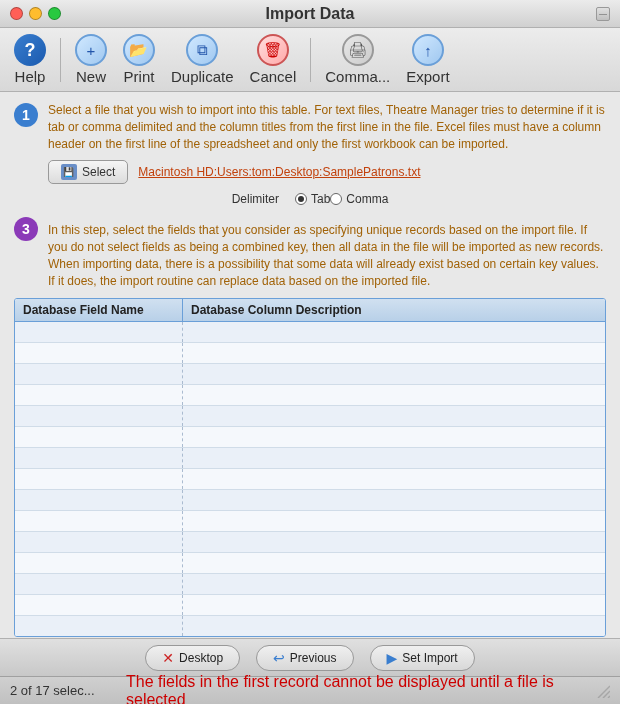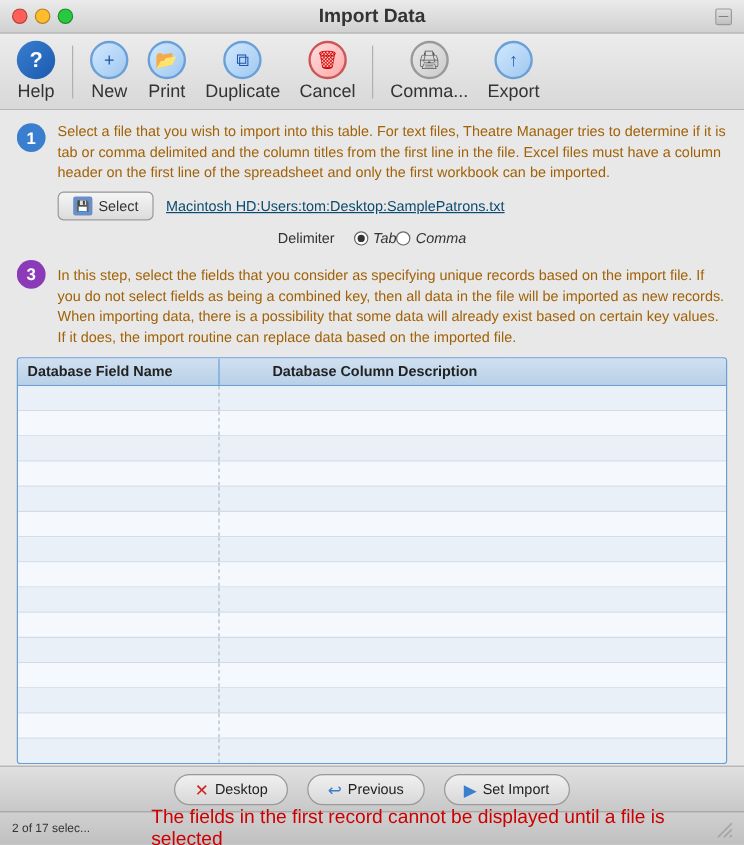--- a/index.html
+++ b/index.html
@@ -140,39 +140,38 @@
     .floppy-icon {
       width: 16px; height: 16px;
       background: #6a8fc8;
       border-radius: 2px;
       display: flex; align-items: center; justify-content: center;
       font-size: 9px; color: white;
       flex-shrink: 0;
     }
     .file-path {
       font-size: 12px;
-      color: #0c4a6e;
+      color: #c2410c;
       text-decoration: underline;
       cursor: pointer;
     }
 
     
     .delimiter-row {
       display: flex;
       align-items: center;
       justify-content: center;
       gap: 16px;
       margin: 4px 0 10px 0;
       font-size: 12px;
       color: #333;
     }
     .radio-group {
       display: flex;
       align-items: flex-end;
-      font-style: italic;
     }
     .radio-option {
       display: flex;
       align-items: center;
       gap: 4px;
       cursor: pointer;
     }
     .radio-input {
       width: 12px; height: 12px;
       border: 1px solid #666;
@@ -203,21 +202,21 @@
     }
     .table-header-cell {
       padding: 4px 8px;
       font-size: 12px;
       font-weight: bold;
       color: #222;
       border-right: 1px solid #6a9fd8;
     }
     .table-header-cell:last-child { border-right: none; }
     .col1 { width: 168px; flex-shrink: 0; }
-    .col2 { flex: 1; margin-left: 36px; }
+    .col2 { flex: 1; }
     .table-body { }
     .table-row {
       display: flex;
       border-bottom: 1px solid #d0dce8;
     }
     .table-row:nth-child(odd) { background: #eaf0f8; }
     .table-row:nth-child(even) { background: #f5f8fc; }
     .table-row:last-child { border-bottom: none; }
     .table-cell {
       padding: 4px 8px;
@@ -258,21 +257,21 @@
     .status-bar {
       height: 28px;
       background: linear-gradient(to bottom, #d0d0d0, #c0c0c0);
       border-top: 1px solid #a0a0a0;
       display: flex;
       align-items: center;
       padding: 0 10px;
       gap: 16px;
     }
     .status-left {
-      font-size: 10px;
+      font-size: 13px;
       color: #333;
       min-width: 100px;
     }
     .status-message {
       font-size: 16px;
       color: #cc0000;
       flex: 1;
     }
     .status-resize {
       width: 14px; height: 14px;

